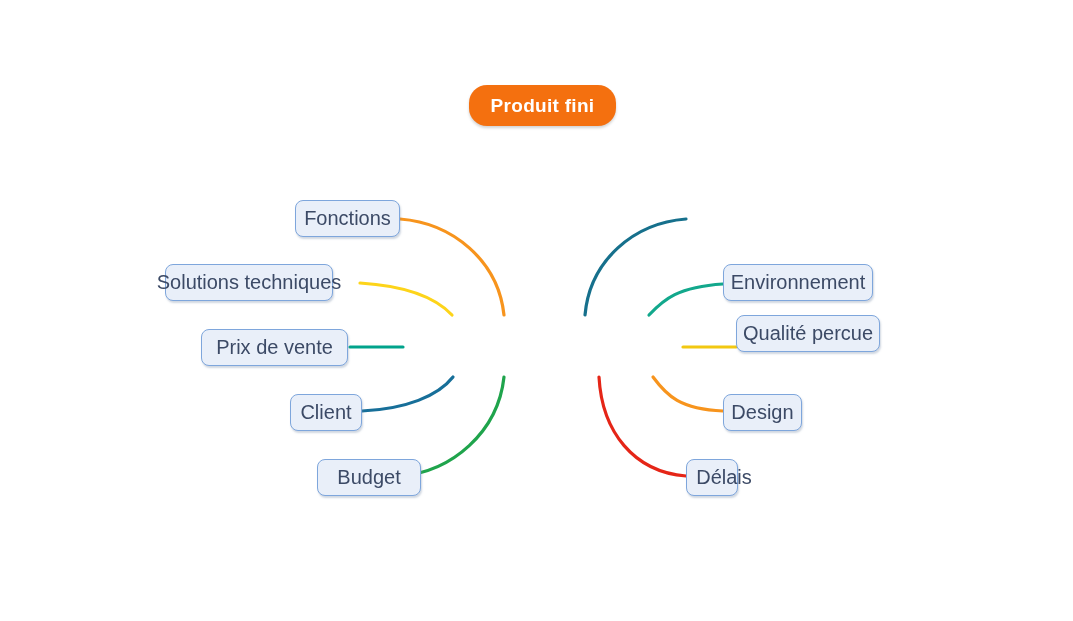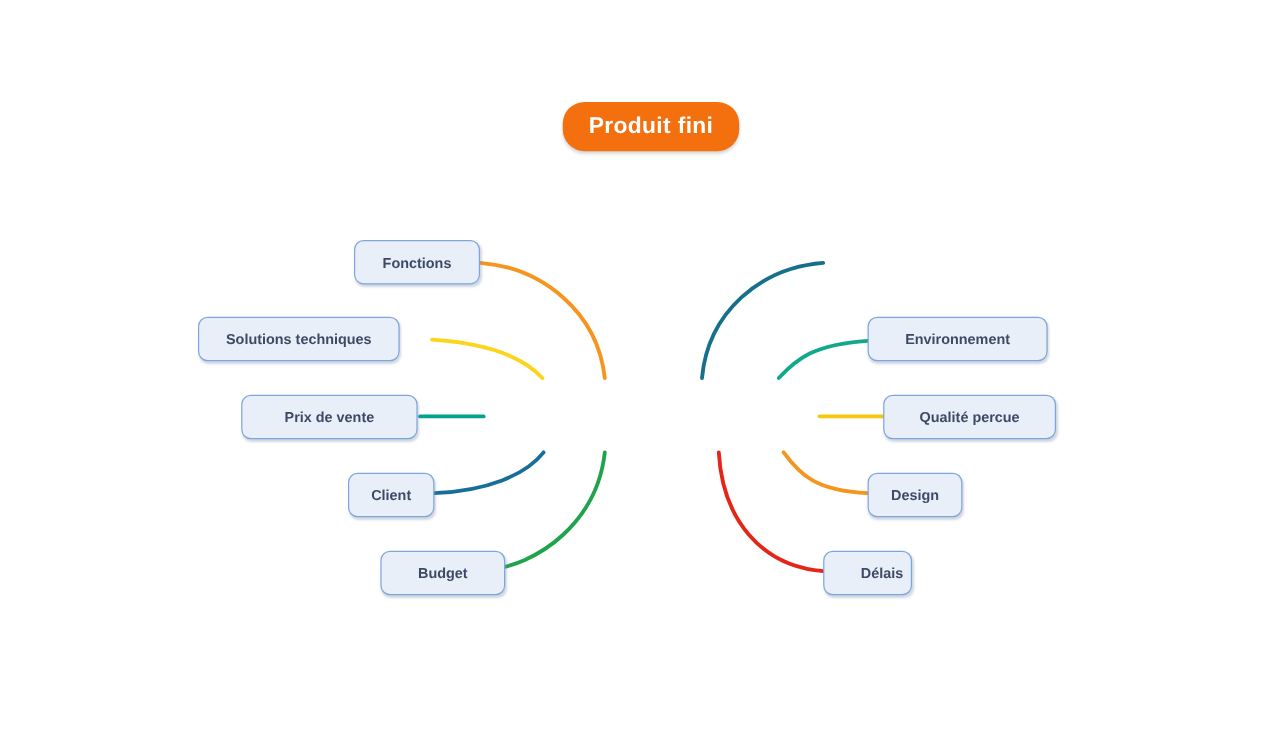--- a/index.html
+++ b/index.html
@@ -55,35 +55,35 @@
     font-size: 22px;
     font-weight: 700;
     box-shadow: 2px 3px 4px rgba(110,130,160,0.55);
   }
   .node.child {
     height: 37px;
     background: var(--child-fill, #e9eff9);
     border: 1.5px solid var(--child-border, #7ea6dc);
     color: var(--child-text, #3c4a66);
     border-radius: 8px;
-    font-size: 12px;
-    font-weight: 700;
+    font-size: 20px;
+    font-weight: 400;
     box-shadow: 1px 2px 2px rgba(120,140,170,0.35);
   }
   
   .pos-fonctions      { left: 295px; top: 200px; width: 105px; }
   .pos-solutions      { left: 165px; top: 264px; width: 168px; }
   .pos-prix           { left: 201px; top: 329px; width: 147px; }
   .pos-client         { left: 290px; top: 394px; width:  72px; }
   .pos-budget         { left: 317px; top: 459px; width:  104px; }
   .pos-contraintes    { left: 686px; top: 200px; width: 120px; }
   .pos-environnement  { left: 723px; top: 264px; width: 150px; }
-  .pos-qualite        { left: 736px; top: 329px; width: 144px; }
+  .pos-qualite        { left: 736px; top: 315px; width: 144px; }
   .pos-design         { left: 723px; top: 394px; width:  79px; }
-  .pos-delais         { left: 686px; top: 459px; width:  74px; padding-left: 24px; }
+  .pos-delais         { left: 686px; top: 459px; width:  52px; padding-left: 24px; }
 </style>
 </head>
 <body>
 
 <div class="canvas">
 
   <svg class="links" viewBox="0 0 1073 621" aria-hidden="true">
     <path d="M 400 219 C 452 223 498 260 504 315" stroke="#f7941d"></path>
     <path d="M 360 283 C 408 286 437 299 452 315" stroke="#fdd41a"></path>
     <path d="M 350 347 L 403 347" stroke="#00a38b"></path>

